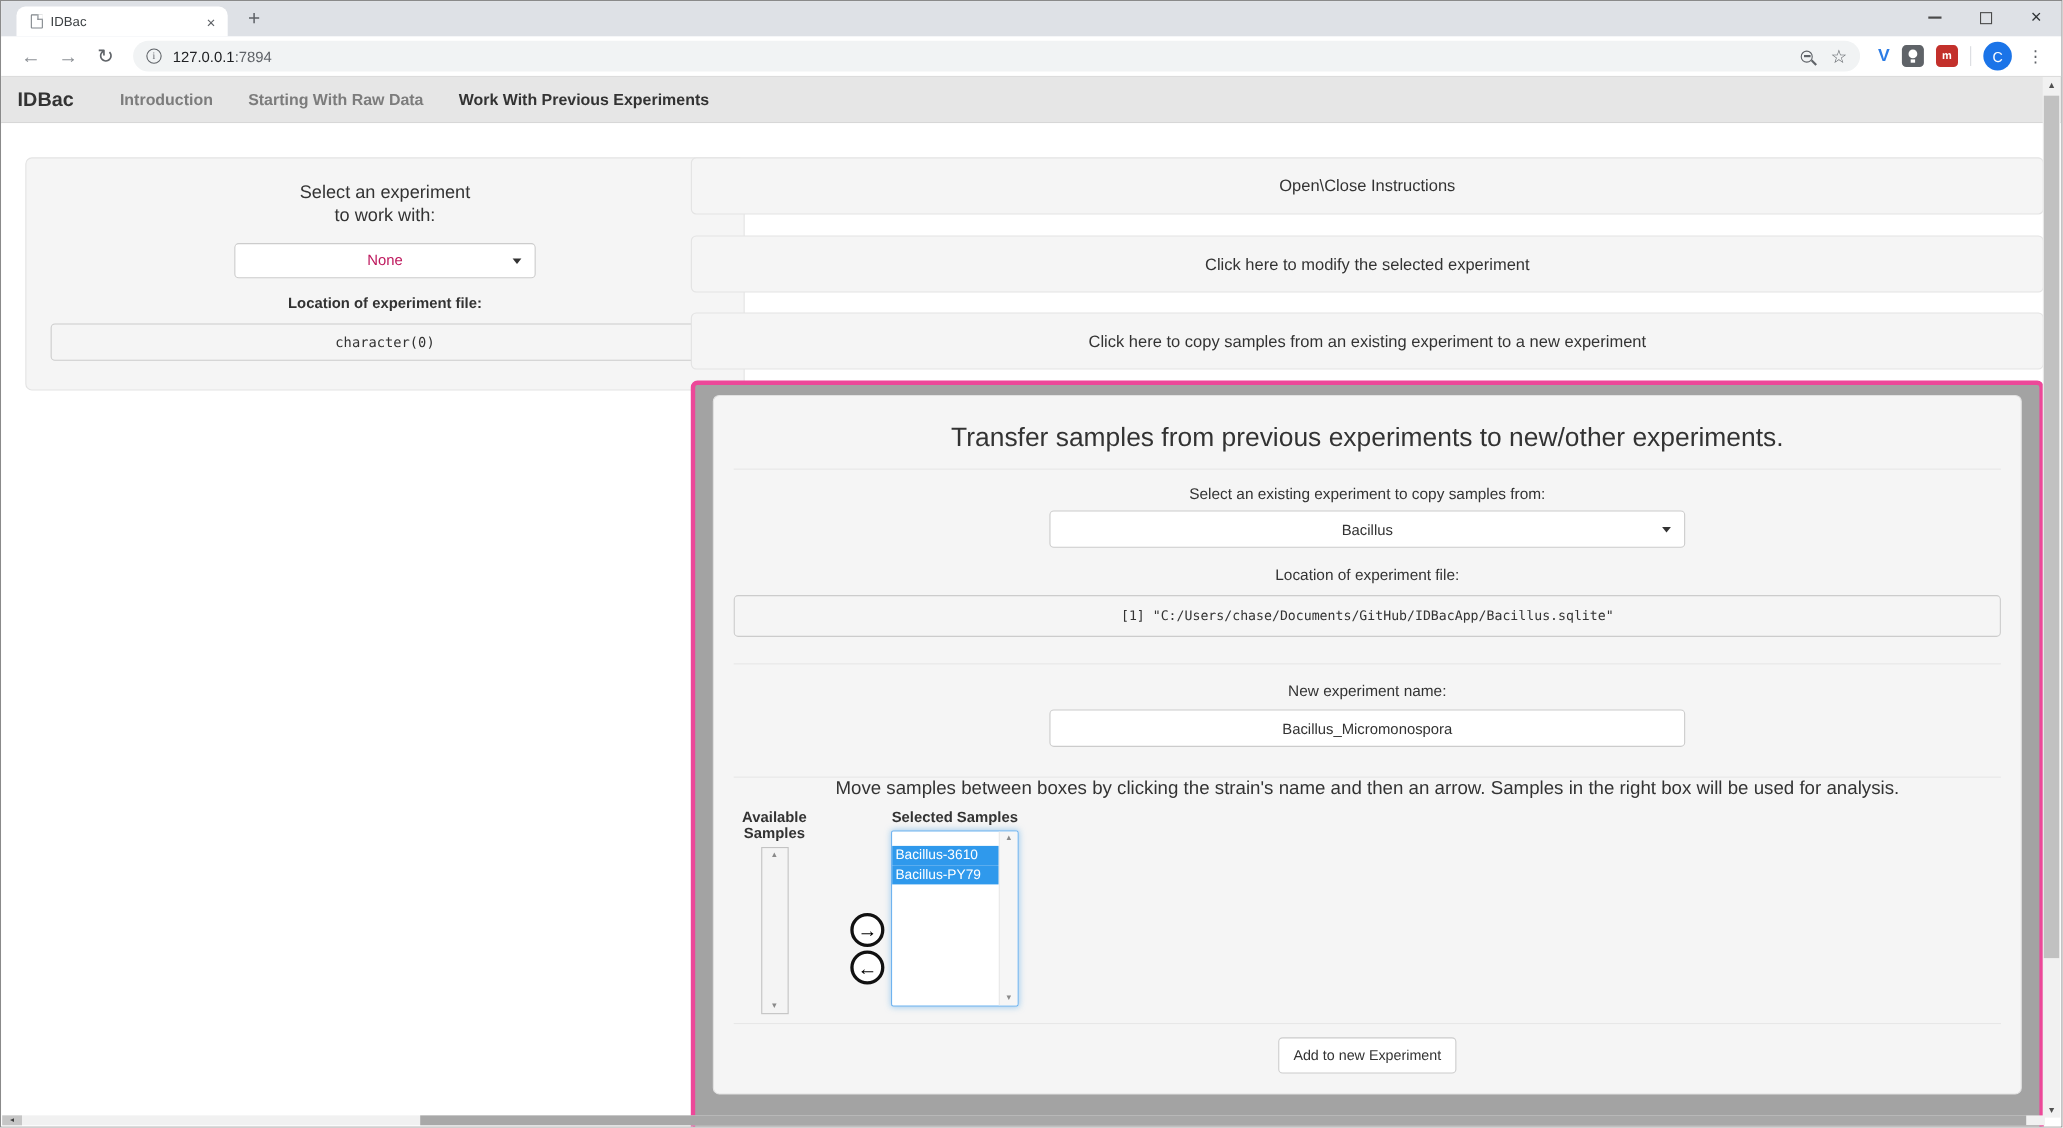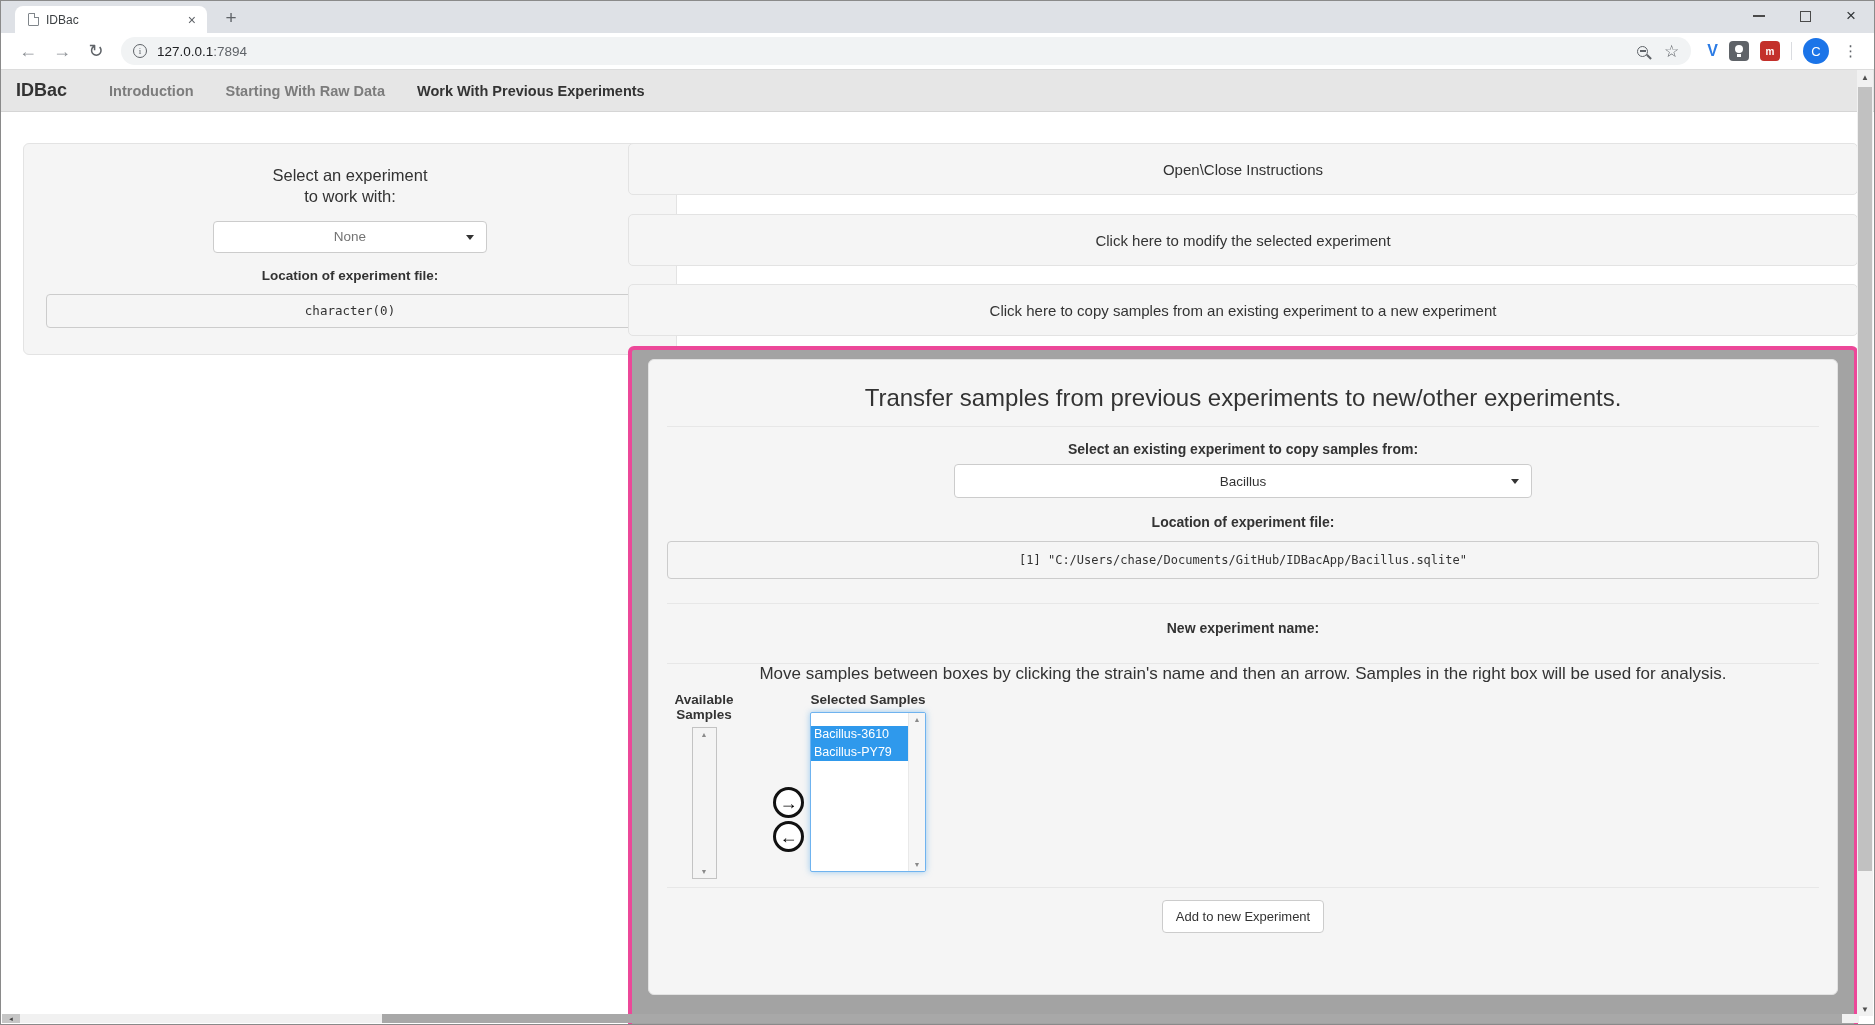--- a/index.html
+++ b/index.html
@@ -64,41 +64,41 @@
   .nav-item.active { color:#333; }
 
   
   .page { position:relative; width:100%; height:913px; background:#fff; }
 
   .left-card { position:absolute; left:22px; top:31px; width:654px; height:212px;
                background:#f5f5f5; border:1px solid #e3e3e3; border-radius:6px; text-align:center; }
   .left-title { font-size:16.5px; color:#333; margin-top:21px; line-height:1.3; }
   .select-btn { width:274px; height:32px; background:#fff; border:1px solid #ccc; border-radius:4px;
                 margin:13px auto 0; display:flex; align-items:center; justify-content:center;
-                position:relative; font-size:13.5px; color:#737373; }
+                position:relative; font-size:13.5px; color:#be185d; }
   .caret { position:absolute; right:12px; top:50%; margin-top:-2px; width:0; height:0;
            border-left:4.5px solid transparent; border-right:4.5px solid transparent; border-top:5px solid #333; }
   .small-label { font-size:13.5px; font-weight:bold; color:#333; margin-top:15px; }
   .code-box { margin:11px 22px 0; height:34px; background:#f5f5f5; border:1px solid #ccc; border-radius:4px;
               display:flex; align-items:center; justify-content:center;
               font-family:"DejaVu Sans Mono", monospace; font-size:12.5px; color:#333; }
 
   .right-col { position:absolute; left:627px; top:31px; width:1230px; }
   .bar { height:52px; background:#f5f5f5; border:1px solid #e3e3e3; border-radius:5px;
          display:flex; align-items:center; justify-content:center; font-size:15px; color:#333; }
   .bar-1 { margin-bottom:19px; } .bar-2 { margin-bottom:18px; } .bar-3 { margin-bottom:10px; }
 
   .outer-panel { background:#a3a3a3; border:4px solid #ec4899; border-radius:6px;
                  padding:9px 16px 23px; height:812px; }
   .main-card { background:#f5f5f5; border:1px solid #e2e2e2; border-radius:6px; height:636px;
                text-align:center; overflow:hidden; }
   .main-heading { margin-top:24px; font-size:24px; font-weight:normal; color:#333; }
   .hr { border:0; border-top:1px solid #e7e7e7; margin:14px 18px 0; }
   .hr-2 { margin-top:24px; } .hr-3 { margin-top:27px; } .hr-4 { margin-top:14px; }
-  .b-label { font-size:14px; font-weight:bold; color:#333; margin-top:14px; }
+  .b-label { font-size:14px; font-weight:normal; color:#333; margin-top:14px; }
   .b-label.mt16 { margin-top:16px; }
   .select-lg { width:578px; height:34px; background:#fff; border:1px solid #ccc; border-radius:4px;
                margin:7px auto 0; display:flex; align-items:center; justify-content:center;
                position:relative; font-size:13.5px; color:#333; }
   .code-lg { margin:11px 18px 0; height:38px; background:#f5f5f5; border:1px solid #ccc; border-radius:4px;
              display:flex; align-items:center; justify-content:center;
              font-family:"DejaVu Sans Mono", monospace; font-size:12px; color:#333; }
   .name-input { display:block; width:578px; height:34px; margin:9px auto 0; background:#fff;
                 border:1px solid #ccc; border-radius:4px; text-align:center; font-size:13.5px; color:#333;
                 font-family:"Liberation Sans", sans-serif; }
@@ -217,20 +217,21 @@
           <hr class="hr">
           <div class="b-label">Select an existing experiment to copy samples from:</div>
           <div class="select-lg">
             <span>Bacillus</span>
             <span class="caret"></span>
           </div>
           <div class="b-label mt16">Location of experiment file:</div>
           <div class="code-lg">[1] "C:/Users/chase/Documents/GitHub/IDBacApp/Bacillus.sqlite"</div>
           <hr class="hr hr-2">
           <div class="b-label mt16">New experiment name:</div>
+          <input class="name-input" type="text" value="Bacillus_Micromonospora" style="">
           <hr class="hr hr-3">
           <div class="instr">Move samples between boxes by clicking the strain's name and then an arrow. Samples in the right box will be used for analysis.</div>
 
           <div class="samples-row">
             <div class="avail-col">
               <div class="col-label">Available Samples</div>
               <div class="mini-box">
                 <span class="sb-arrow">▲</span>
                 <span class="sb-arrow">▼</span>
               </div>

